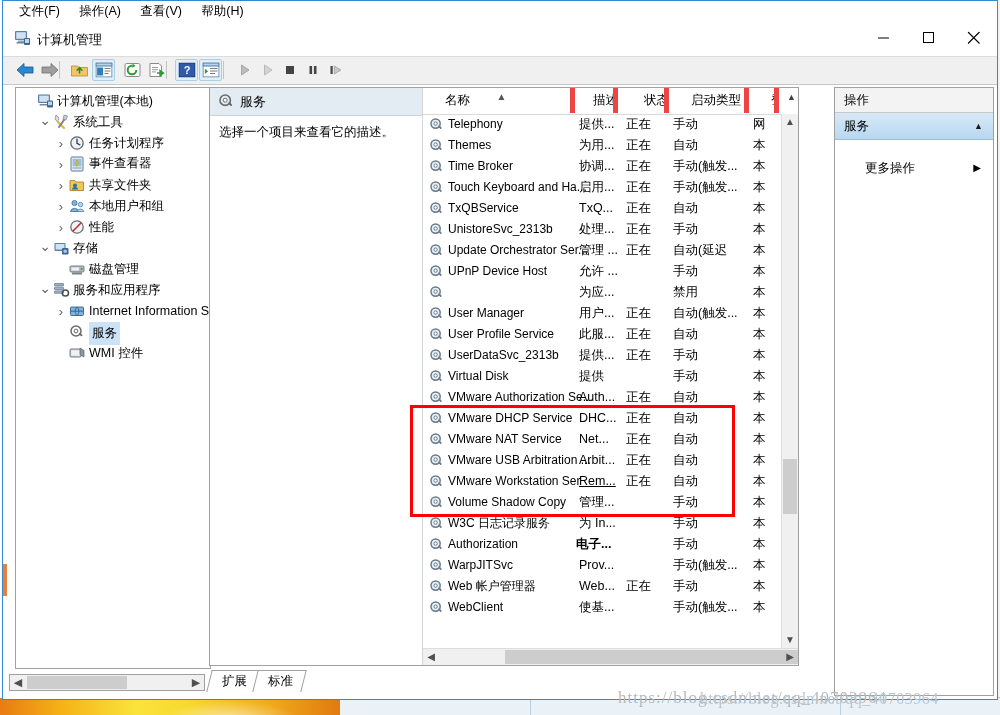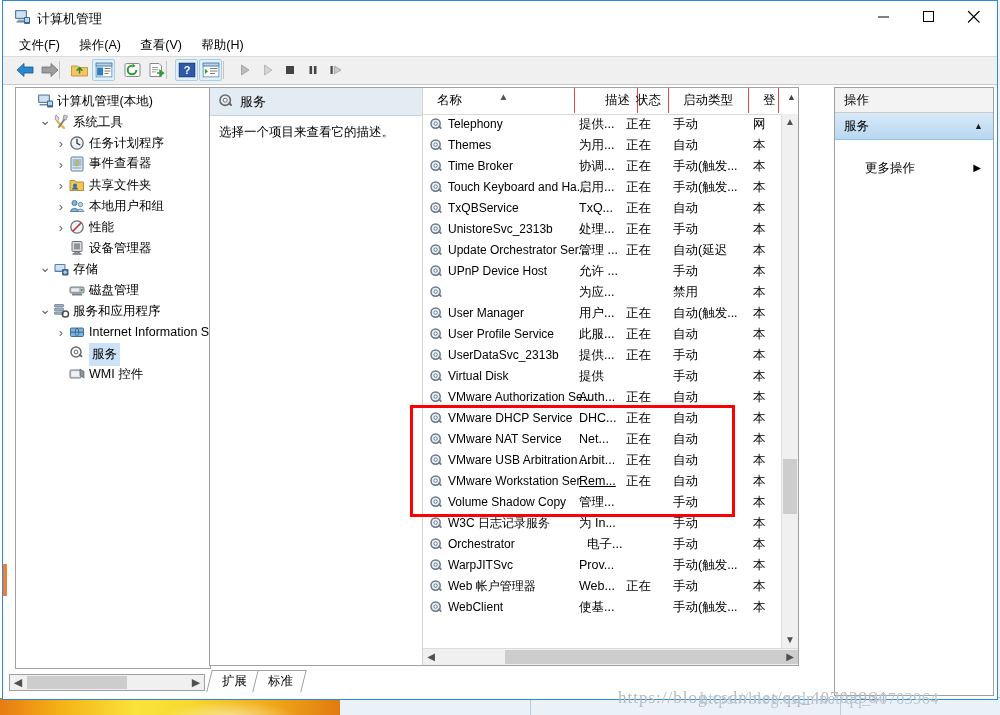--- a/index.html
+++ b/index.html
@@ -73,21 +73,21 @@
   #desc-col{position:absolute;left:0;top:0;width:212px;bottom:0;background:#fff;}
   #desc-head{position:relative;height:27px;background:#e4ecf3;border-bottom:1px solid #c5d3de;}
   #desc-head .dh-icon{position:absolute;left:8px;top:5px;width:17px;height:17px;}
   #desc-head .dh-text{position:absolute;left:30px;top:5px;font-size:13px;color:#000;}
   #desc-text{position:absolute;left:9px;top:36px;right:6px;font-size:12.5px;color:#000;line-height:16px;}
 
   
   #list-col{position:absolute;left:212px;top:0;right:0;bottom:0;background:#fff;border-left:1px solid #d4d4d4;}
   #list-header{position:relative;height:26px;background:#fff;border-bottom:1px solid #d9d9d9;}
   .colh{position:absolute;top:0;height:25px;line-height:25px;font-size:12.5px;color:#000;
-        border-right:1px solid #ef4444;box-sizing:border-box;padding-left:14px;overflow:hidden;white-space:nowrap;cursor:default;}
+        border-right:5px solid #ef4444;box-sizing:border-box;padding-left:22px;overflow:hidden;white-space:nowrap;cursor:default;}
   .colh .sortarrow{position:absolute;left:50%;top:-4px;font-size:10px;color:#555;}
   #rows{position:absolute;left:0;top:26px;right:17px;bottom:17px;overflow:hidden;}
   .row{position:relative;height:21px;white-space:nowrap;cursor:default;}
   .cell{position:absolute;top:0;height:21px;line-height:21px;font-size:12.5px;color:#000;overflow:hidden;white-space:nowrap;}
   .svc-icon{position:absolute;left:6px;top:3px;width:15px;height:15px;}
   .svc-name{position:absolute;left:25px;top:0;line-height:21px;}
 
   
   #vscroll{position:absolute;right:0;top:26px;width:17px;bottom:17px;background:#f0f0f0;border-left:1px solid #dcdcdc;box-sizing:border-box;}
   #vscroll .arr{position:absolute;left:0;width:16px;height:16px;line-height:16px;text-align:center;font-size:10px;color:#505050;}
@@ -136,20 +136,27 @@
     <div class="seg" style="left:190px"></div>
     <div class="seg" style="left:500px"></div>
   </div>
   <div id="wallpaper">
     <div id="wall-deco"></div>
   </div>
 </div>
 
 <div id="window">
 
+  <div id="menubar">
+    <span class="menu-item">文件(F)</span>
+    <span class="menu-item">操作(A)</span>
+    <span class="menu-item">查看(V)</span>
+    <span class="menu-item">帮助(H)</span>
+  </div>
+
   <div id="titlebar">
     <span id="title-icon">
       <svg width="17" height="16" viewBox="0 0 17 16">
         <rect x="1" y="1" width="12" height="9" rx="1" fill="#5b7fa6"></rect>
         <rect x="2.2" y="2.2" width="9.6" height="6.6" fill="#cfe2f2"></rect>
         <rect x="4" y="10.5" width="6" height="1.6" fill="#8fa8bd"></rect>
         <rect x="2.5" y="12" width="9" height="1.4" rx=".5" fill="#6e87a0"></rect>
         <rect x="10" y="8" width="6" height="7" rx="1" fill="#3f6690"></rect>
         <rect x="11" y="9" width="4" height="4" fill="#bcd6ec"></rect>
       </svg>
@@ -166,27 +173,20 @@
           <rect x="0.5" y="0.5" width="10" height="10" fill="none" stroke="#000" stroke-width="1"></rect>
         </svg>
     </div>
     <div class="wbtn" id="btn-close">
       <svg width="13" height="13" viewBox="0 0 13 13">
           <path d="M0.5 0.5 L12 12 M12 0.5 L0.5 12" stroke="#000" stroke-width="1.1" fill="none"></path>
         </svg>
     </div>
   </div>
 
-  <div id="menubar">
-    <span class="menu-item">文件(F)</span>
-    <span class="menu-item">操作(A)</span>
-    <span class="menu-item">查看(V)</span>
-    <span class="menu-item">帮助(H)</span>
-  </div>
-
   <div id="toolbar">
     <div class="tbsep" style="left:56px"></div>
     <div class="tbsep" style="left:109px"></div>
     <div class="tbsep" style="left:163px"></div>
     <div class="tbsep" style="left:220px"></div>
 
     <div class="tb" style="left:10px">
       <svg width="19" height="15" viewBox="0 0 19 15">
           <path d="M8.5 1 L1.5 7.5 L8.5 14 L8.5 10.5 L17.5 10.5 L17.5 4.5 L8.5 4.5 Z" fill="#2c86d0" stroke="#14598f" stroke-width=".8" stroke-linejoin="round"></path>
         </svg>
@@ -329,29 +329,20 @@
               </svg></span>
             <span class="tlabel" style="left: 73px;">本地用户和组</span>
           </div>
           <div class="tnode">
             <span class="exp" style="left: 38px; font-size: 13px;">›</span>
             <span class="ticon" style="left: 53px;"><svg width="18" height="16" viewBox="0 0 18 16">
                 <circle cx="8" cy="8" r="6.2" fill="#f2f4f6" stroke="#6b6f74" stroke-width="1.3"></circle>
                 <path d="M3.8 12.2 L12.2 3.8" stroke="#c03030" stroke-width="1.6"></path>
               </svg></span>
             <span class="tlabel" style="left: 73px;">性能</span>
-          </div>
-          <div class="tnode">
-            <span class="ticon" style="left: 53px;"><svg width="18" height="16" viewBox="0 0 18 16">
-                <rect x="3" y="1.5" width="10" height="10" rx="1" fill="#d9dee3" stroke="#6d737a" stroke-width="1"></rect>
-                <rect x="5" y="3.4" width="6" height="6" fill="#8d949b"></rect>
-                <path d="M5 12.8 h6 M6.5 11.5 v1.3 M9.5 11.5 v1.3" stroke="#6d737a" stroke-width="1"></path>
-                <rect x="3.5" y="13.2" width="9" height="1.6" rx=".6" fill="#6d737a"></rect>
-              </svg></span>
-            <span class="tlabel" style="left: 73px;">设备管理器</span>
           </div>
           <div class="tnode">
             <span class="exp" style="left: 22px; font-size: 14px; line-height: 16px;">⌄</span>
             <span class="ticon" style="left: 37px;"><svg width="18" height="16" viewBox="0 0 18 16">
                 <rect x="1.5" y="3" width="11" height="8" rx="1" fill="#5b7fa6"></rect>
                 <rect x="2.6" y="4" width="8.8" height="5.6" fill="#cfe2f2"></rect>
                 <rect x="9" y="8" width="6.5" height="6.5" rx="1" fill="#3f6690"></rect>
                 <circle cx="12.2" cy="11.2" r="1.8" fill="#a7cbe8"></circle>
               </svg></span>
             <span class="tlabel" style="left: 57px;">存储</span>
@@ -421,21 +412,21 @@
               </svg>
             </span>
             <span class="dh-text">服务</span>
           </div>
           <div id="desc-text">选择一个项目来查看它的描述。</div>
         </div>
 
         <div id="list-col">
           <div id="list-header">
               <div class="colh" style="left: 0px; width: 152px;"><span>名称</span><span class="sortarrow">▲</span></div>
-              <div class="colh" style="left: 168px; width: 47px;"><span>描述</span></div>
+              <div class="colh" style="left: 148px; width: 47px;"><span>描述</span></div>
               <div class="colh" style="left: 199px; width: 47px;"><span>状态</span></div>
               <div class="colh" style="left: 246px; width: 80px;"><span>启动类型</span></div>
               <div class="colh" style="left: 326px; width: 30px;"><span>登</span></div>
               <div style="position: absolute; right: 2px; top: 4px; font-size: 9px; color: rgb(68, 68, 68);">▲</div>
             </div>
           <div id="rows">
               <div class="row">
                 <span class="svc-icon"><svg width="15" height="15" viewBox="0 0 15 15">
                     <circle cx="6.6" cy="6.6" r="4.6" fill="#e8f1f8" stroke="#6a7a88" stroke-width="1.5"></circle>
                     <circle cx="6.6" cy="6.6" r="1.7" fill="#fff" stroke="#6a7a88" stroke-width="1"></circle>
@@ -673,22 +664,22 @@
                 <span class="cell" style="left: 203px;"></span>
                 <span class="cell" style="left: 250px;">手动</span>
                 <span class="cell" style="left: 330px;">本</span>
               </div>
               <div class="row">
                 <span class="svc-icon"><svg width="15" height="15" viewBox="0 0 15 15">
                     <circle cx="6.6" cy="6.6" r="4.6" fill="#e8f1f8" stroke="#6a7a88" stroke-width="1.5"></circle>
                     <circle cx="6.6" cy="6.6" r="1.7" fill="#fff" stroke="#6a7a88" stroke-width="1"></circle>
                     <rect x="8.8" y="9.2" width="4.2" height="1.8" rx=".8" transform="rotate(45 10.9 10.1)" fill="#6a7a88"></rect>
                   </svg></span>
-                <span class="svc-name">Orchestrator</span>
-                <span class="cell" style="left: 164px;">电子...</span>
+                <span class="svc-name">Authorization</span>
+                <span class="cell" style="left: 153px; font-weight: bold;">电子...</span>
                 <span class="cell" style="left: 203px;"></span>
                 <span class="cell" style="left: 250px;">手动</span>
                 <span class="cell" style="left: 330px;">本</span>
               </div>
               <div class="row">
                 <span class="svc-icon"><svg width="15" height="15" viewBox="0 0 15 15">
                     <circle cx="6.6" cy="6.6" r="4.6" fill="#e8f1f8" stroke="#6a7a88" stroke-width="1.5"></circle>
                     <circle cx="6.6" cy="6.6" r="1.7" fill="#fff" stroke="#6a7a88" stroke-width="1"></circle>
                     <rect x="8.8" y="9.2" width="4.2" height="1.8" rx=".8" transform="rotate(45 10.9 10.1)" fill="#6a7a88"></rect>
                   </svg></span>

